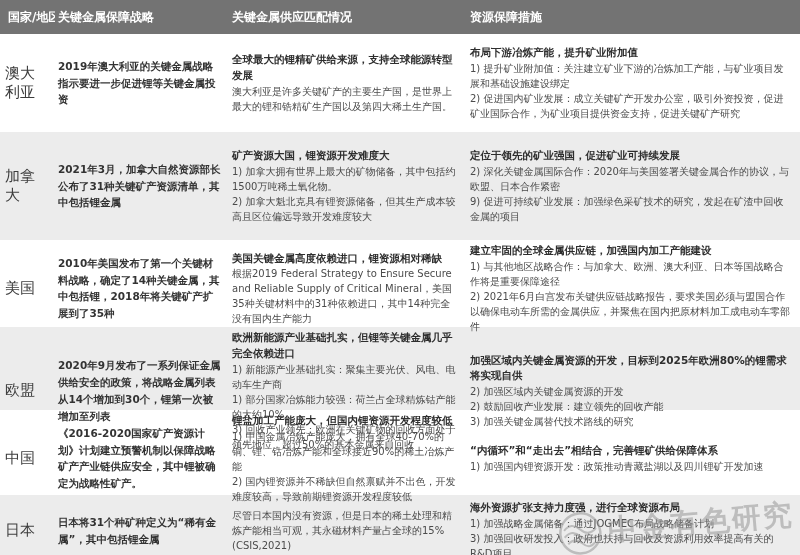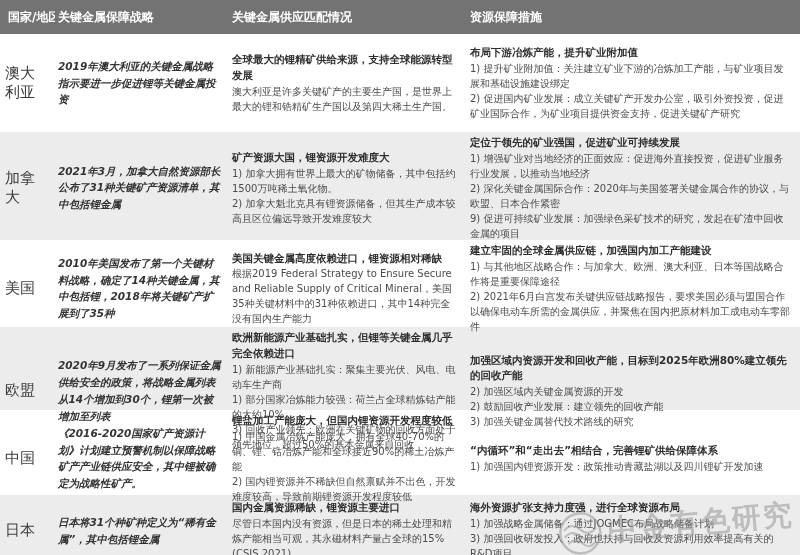--- a/index.html
+++ b/index.html
@@ -12,21 +12,21 @@
          font-size:12px;font-weight:bold;}
   .thead span{padding-left:3px;white-space:nowrap;overflow:hidden;}
   .thead span.first{padding-left:8px;}
 
   .row{box-sizing:border-box;}
   .row.alt{background:#ececec;}
 
   .cell{box-sizing:border-box;display:flex;flex-direction:column;justify-content:center;
         padding:3px 8px 3px 3px;}
   .country-cell{padding-left:5px;font-size:15px;color:#3d3d3d;}
-  .strategy-cell{font-weight:bold;font-size:10.5px;color:#333333;line-height:1.6;font-style:italic;}
+  .strategy-cell{font-weight:bold;font-size:10.5px;color:#333333;line-height:1.6;}
   .detail-title{font-weight:bold;font-size:10.5px;color:#2e2e2e;line-height:1.5;}
   .detail-line{font-size:10px;color:#4b4b4b;line-height:1.5;}
 
   .r1{height:98px;}
   .r2{height:108px;}
   .r3{height:87px;}
   .r4{height:83px;}
   .r5{height:85px;}
   .r6{height:71px;}
 
@@ -63,21 +63,20 @@
   <div class="row grid-cols r2 alt">
     <div class="cell country-cell">加拿大</div>
     <div class="cell strategy-cell">2021年3月，加拿大自然资源部长公布了31种关键矿产资源清单，其中包括锂金属</div>
     <div class="cell">
       <div class="detail-title">矿产资源大国，锂资源开发难度大</div>
       <div class="detail-line">1) 加拿大拥有世界上最大的矿物储备，其中包括约1500万吨稀土氧化物。</div>
       <div class="detail-line">2) 加拿大魁北克具有锂资源储备，但其生产成本较高且区位偏远导致开发难度较大</div>
     </div>
     <div class="cell">
       <div class="detail-title">定位于领先的矿业强国，促进矿业可持续发展</div>
-      <div class="detail-line">1) 增强矿业对当地经济的正面效应：促进海外直接投资，促进矿业服务行业发展，以推动当地经济</div>
       <div class="detail-line">2) 深化关键金属国际合作：2020年与美国签署关键金属合作的协议，与欧盟、日本合作紧密</div>
       <div class="detail-line">9) 促进可持续矿业发展：加强绿色采矿技术的研究，发起在矿渣中回收金属的项目</div>
     </div>
   </div>
 
   <div class="row grid-cols r3">
     <div class="cell country-cell">美国</div>
     <div class="cell strategy-cell">2010年美国发布了第一个关键材料战略，确定了14种关键金属，其中包括锂，2018年将关键矿产扩展到了35种</div>
     <div class="cell">
       <div class="detail-title">美国关键金属高度依赖进口，锂资源相对稀缺</div>
@@ -93,21 +92,21 @@
   <div class="row grid-cols r4 alt">
     <div class="cell country-cell">欧盟</div>
     <div class="cell strategy-cell">2020年9月发布了一系列保证金属供给安全的政策，将战略金属列表从14个增加到30个，锂第一次被增加至列表</div>
     <div class="cell">
       <div class="detail-title">欧洲新能源产业基础扎实，但锂等关键金属几乎完全依赖进口</div>
       <div class="detail-line">1) 新能源产业基础扎实：聚集主要光伏、风电、电动车生产商</div>
       <div class="detail-line">1) 部分国家冶炼能力较强：荷兰占全球精炼钴产能的大约10%</div>
       <div class="detail-line">3) 回收产业领先：欧洲在关键矿物的回收方面处于领先地位，超过50%的基本金属来自回收</div>
     </div>
     <div class="cell">
-      <div class="detail-title">加强区域内资源开发和回收产能，目标到2025年欧洲80%建立领先的回收产能</div>
+      <div class="detail-title">加强区域内关键金属资源的开发，目标到2025年欧洲80%的锂需求将实现自供</div>
       <div class="detail-line">2) 加强区域内关键金属资源的开发</div>
       <div class="detail-line">2) 鼓励回收产业发展：建立领先的回收产能</div>
       <div class="detail-line">3) 加强关键金属替代技术路线的研究</div>
     </div>
   </div>
 
   <div class="row grid-cols r5">
     <div class="cell country-cell">中国</div>
     <div class="cell strategy-cell">《2016-2020国家矿产资源计划》计划建立预警机制以保障战略矿产产业链供应安全，其中锂被确定为战略性矿产。</div>
     <div class="cell">
@@ -118,21 +117,20 @@
     <div class="cell">
       <div class="detail-title">“内循环”和“走出去”相结合，完善锂矿供给保障体系</div>
       <div class="detail-line">1) 加强国内锂资源开发：政策推动青藏盐湖以及四川锂矿开发加速</div>
     </div>
   </div>
 
   <div class="row grid-cols r6 alt">
     <div class="cell country-cell">日本</div>
     <div class="cell strategy-cell">日本将31个种矿种定义为“稀有金属”，其中包括锂金属</div>
     <div class="cell">
-      <div class="detail-title">国内金属资源稀缺，锂资源主要进口</div>
       <div class="detail-line">尽管日本国内没有资源，但是日本的稀土处理和精炼产能相当可观，其永磁材料产量占全球的15% (CSIS,2021)</div>
     </div>
     <div class="cell">
       <div class="detail-title">海外资源扩张支持力度强，进行全球资源布局</div>
       <div class="detail-line">1) 加强战略金属储备：通过JOGMEC布局战略储备计划</div>
       <div class="detail-line">3) 加强回收研发投入：政府也扶持与回收及资源利用效率提高有关的R&amp;D项目。</div>
     </div>
   </div>
 
   <div class="watermark">

